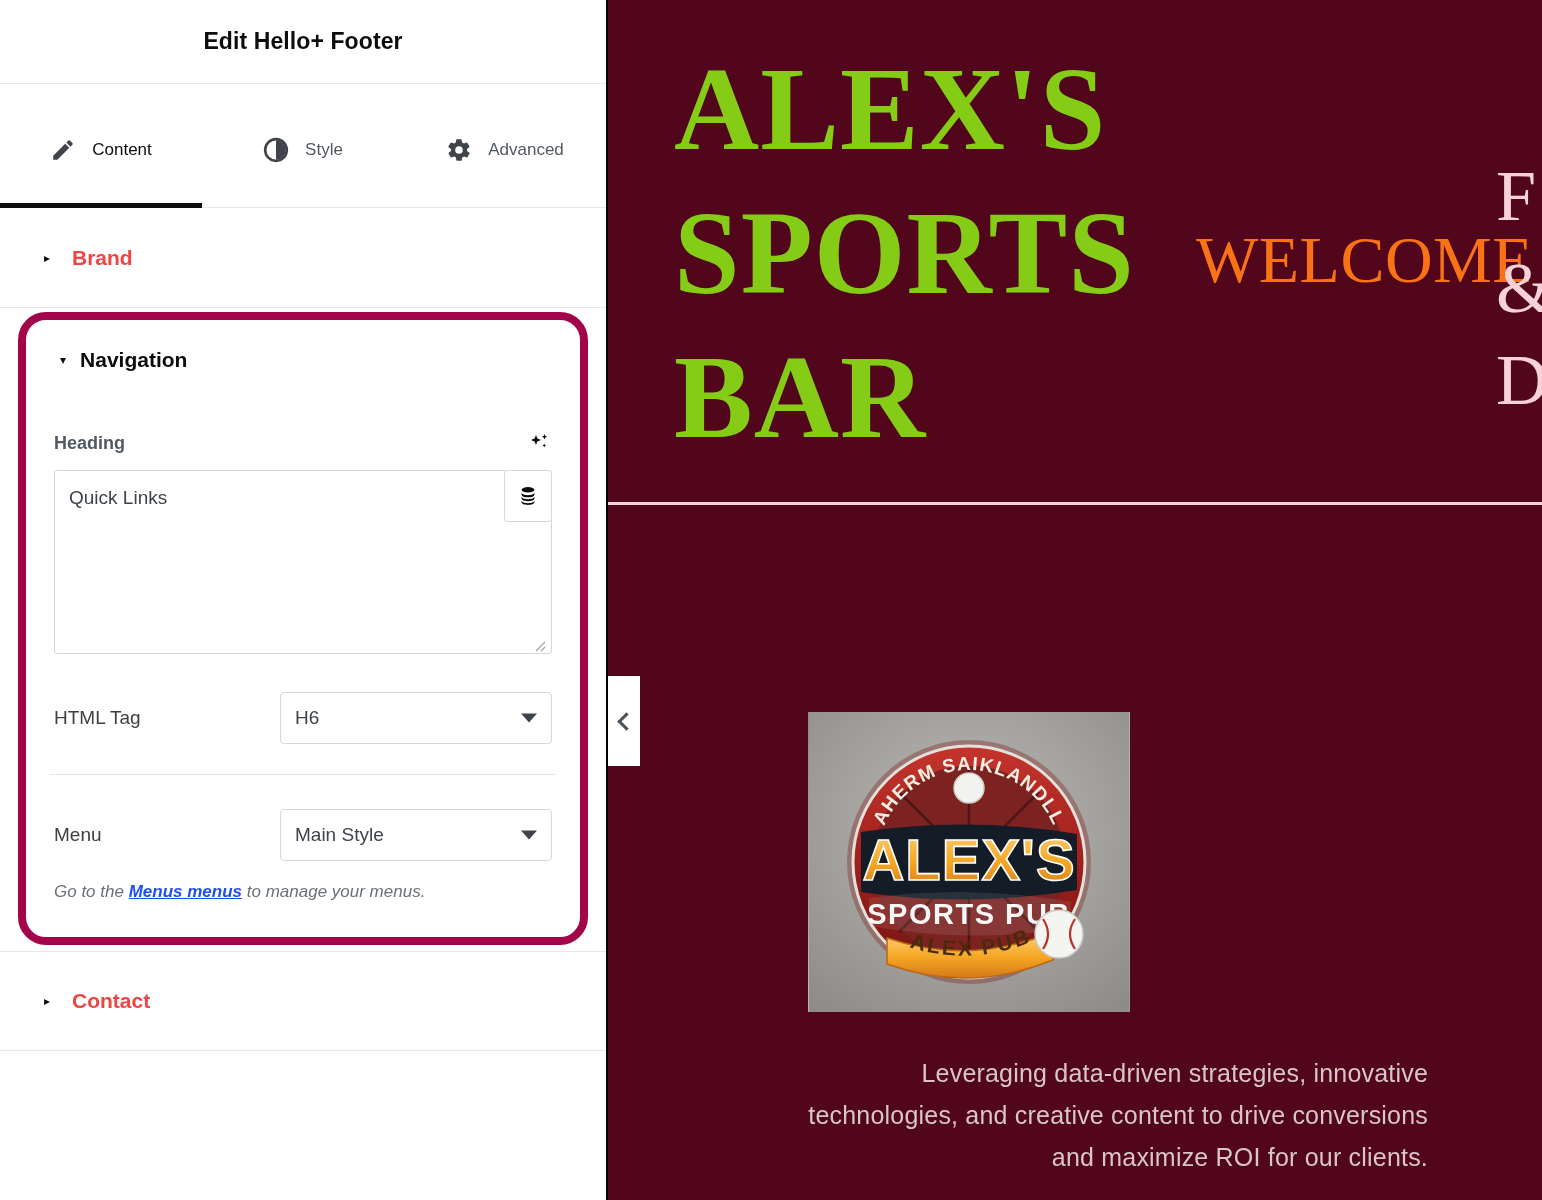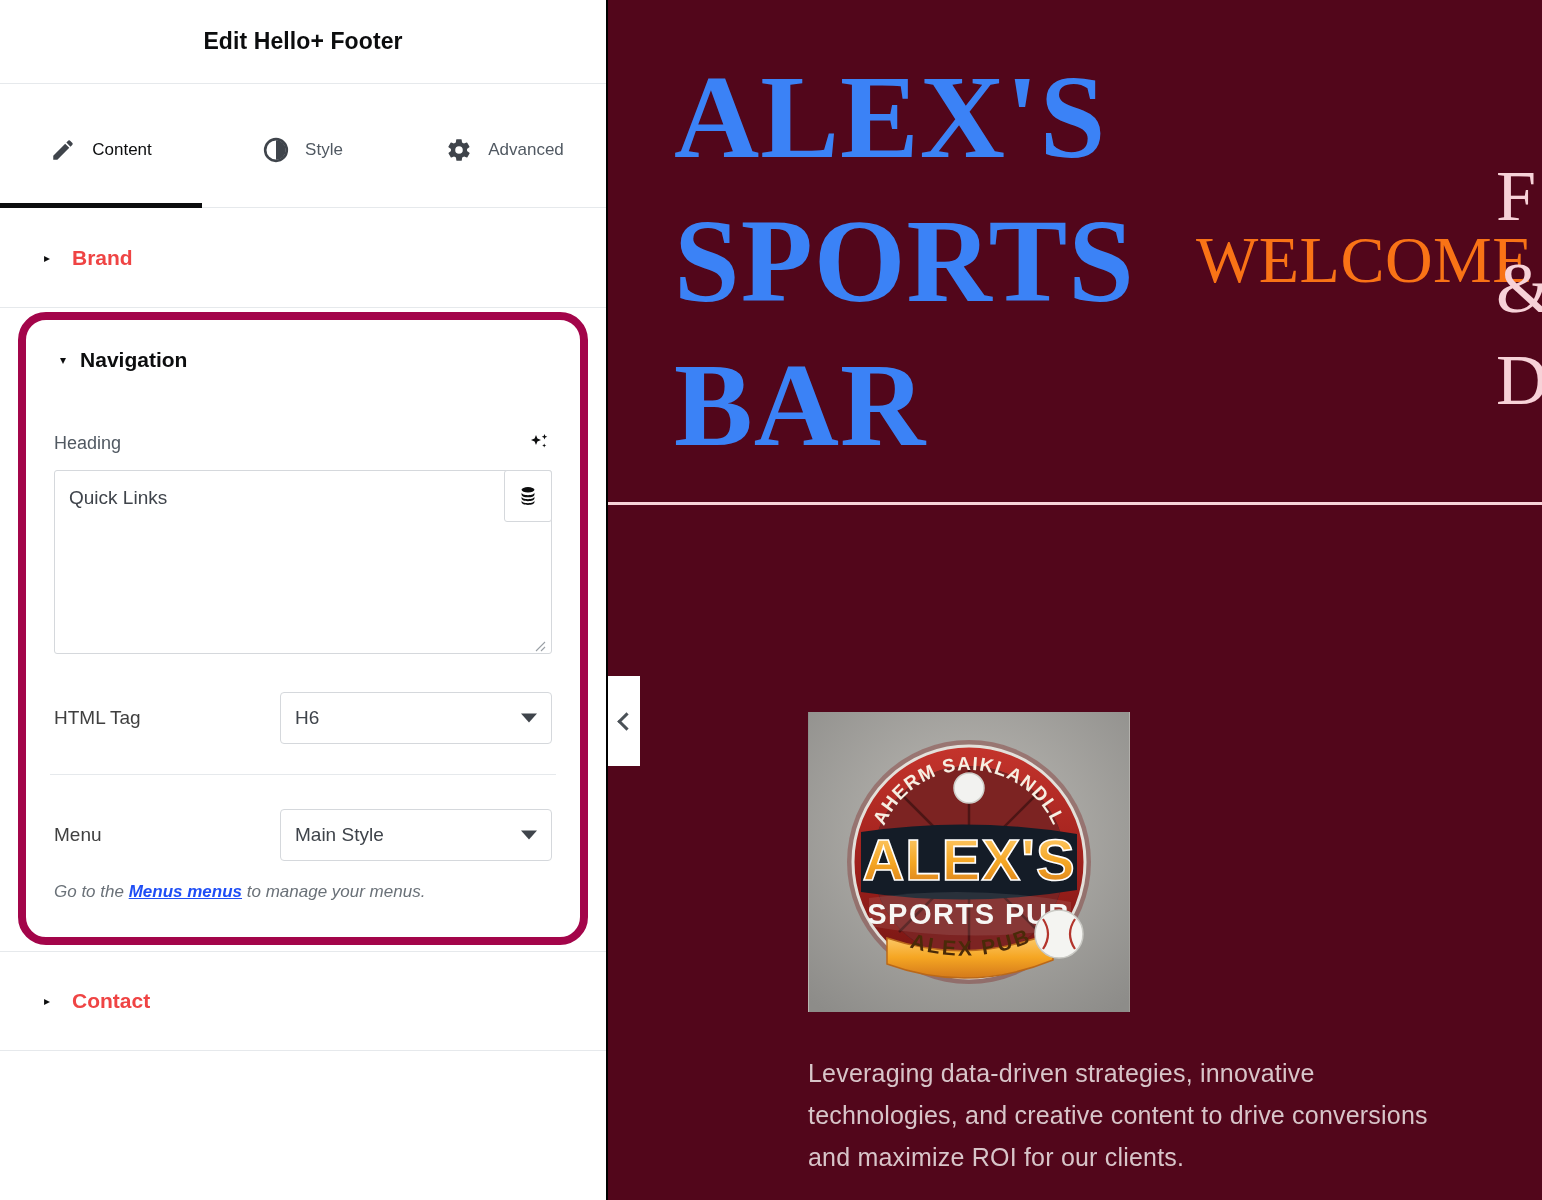--- a/index.html
+++ b/index.html
@@ -93,21 +93,21 @@
     cursor: pointer;
   }
   .nav-head .caret-d { font-size: 12px; color: #0c0d0e; line-height: 1; }
   .nav-head .ntitle { font-size: 21px; font-weight: bold; color: #0c0d0e; }
 
   .field-block { padding: 0 4px; }
   .field-label-row {
     display: flex; align-items: center; justify-content: space-between;
     margin-top: 56px; margin-bottom: 14px;
   }
-  .field-label { font-size: 18px; color: #515962; }
+  .field-label { font-size: 18px; color: #515962; font-weight: bold; }
   .ai-icon { width: 26px; height: 26px; display: flex; align-items:center; justify-content:center; cursor:pointer;}
 
   .textarea-wrap { position: relative; }
   .textarea-box {
     width: 100%; height: 184px;
     border: 1px solid #d5d8dc; border-radius: 3px;
     background: #fff;
     font-family: "Liberation Sans", sans-serif;
     font-size: 19px; color: #3f444b;
     padding: 14px 64px 24px 14px;
@@ -168,27 +168,27 @@
     overflow: hidden;
   }
   .hero {
     position: relative;
     height: 505px;
     border-bottom: 3px solid #f7d2d8;
     overflow: hidden;
   }
   .hero-title {
     position: absolute;
-    left: 66px; top: 46px;
+    left: 66px; top: 38px;
     width: 540px;
     font-family: "Liberation Serif", serif;
     font-weight: bold;
     font-size: 118px;
     line-height: 1.22;
-    color: #3b82f6;
+    color: #84cc16;
     letter-spacing: 1px;
   }
   .hero-welcome {
     position: absolute;
     left: 588px; top: 222px;
     font-family: "Liberation Serif", serif;
     font-size: 66px;
     color: #f97316;
     letter-spacing: .5px;
     white-space: nowrap;
@@ -230,20 +230,21 @@
   }
   .logo-svg { display: block; width: 100%; height: 100%; }
 
   .desc {
     position: absolute;
     left: 200px; top: 1052px;
     width: 620px;
     font-size: 25px; line-height: 1.68;
     color: #d8c5c9;
     letter-spacing: .2px;
+    text-align: right;
   }
 </style>
 </head>
 <body>
 
 <div class="screen">
 
   <div class="panel">
 
     <div class="panel-header">

